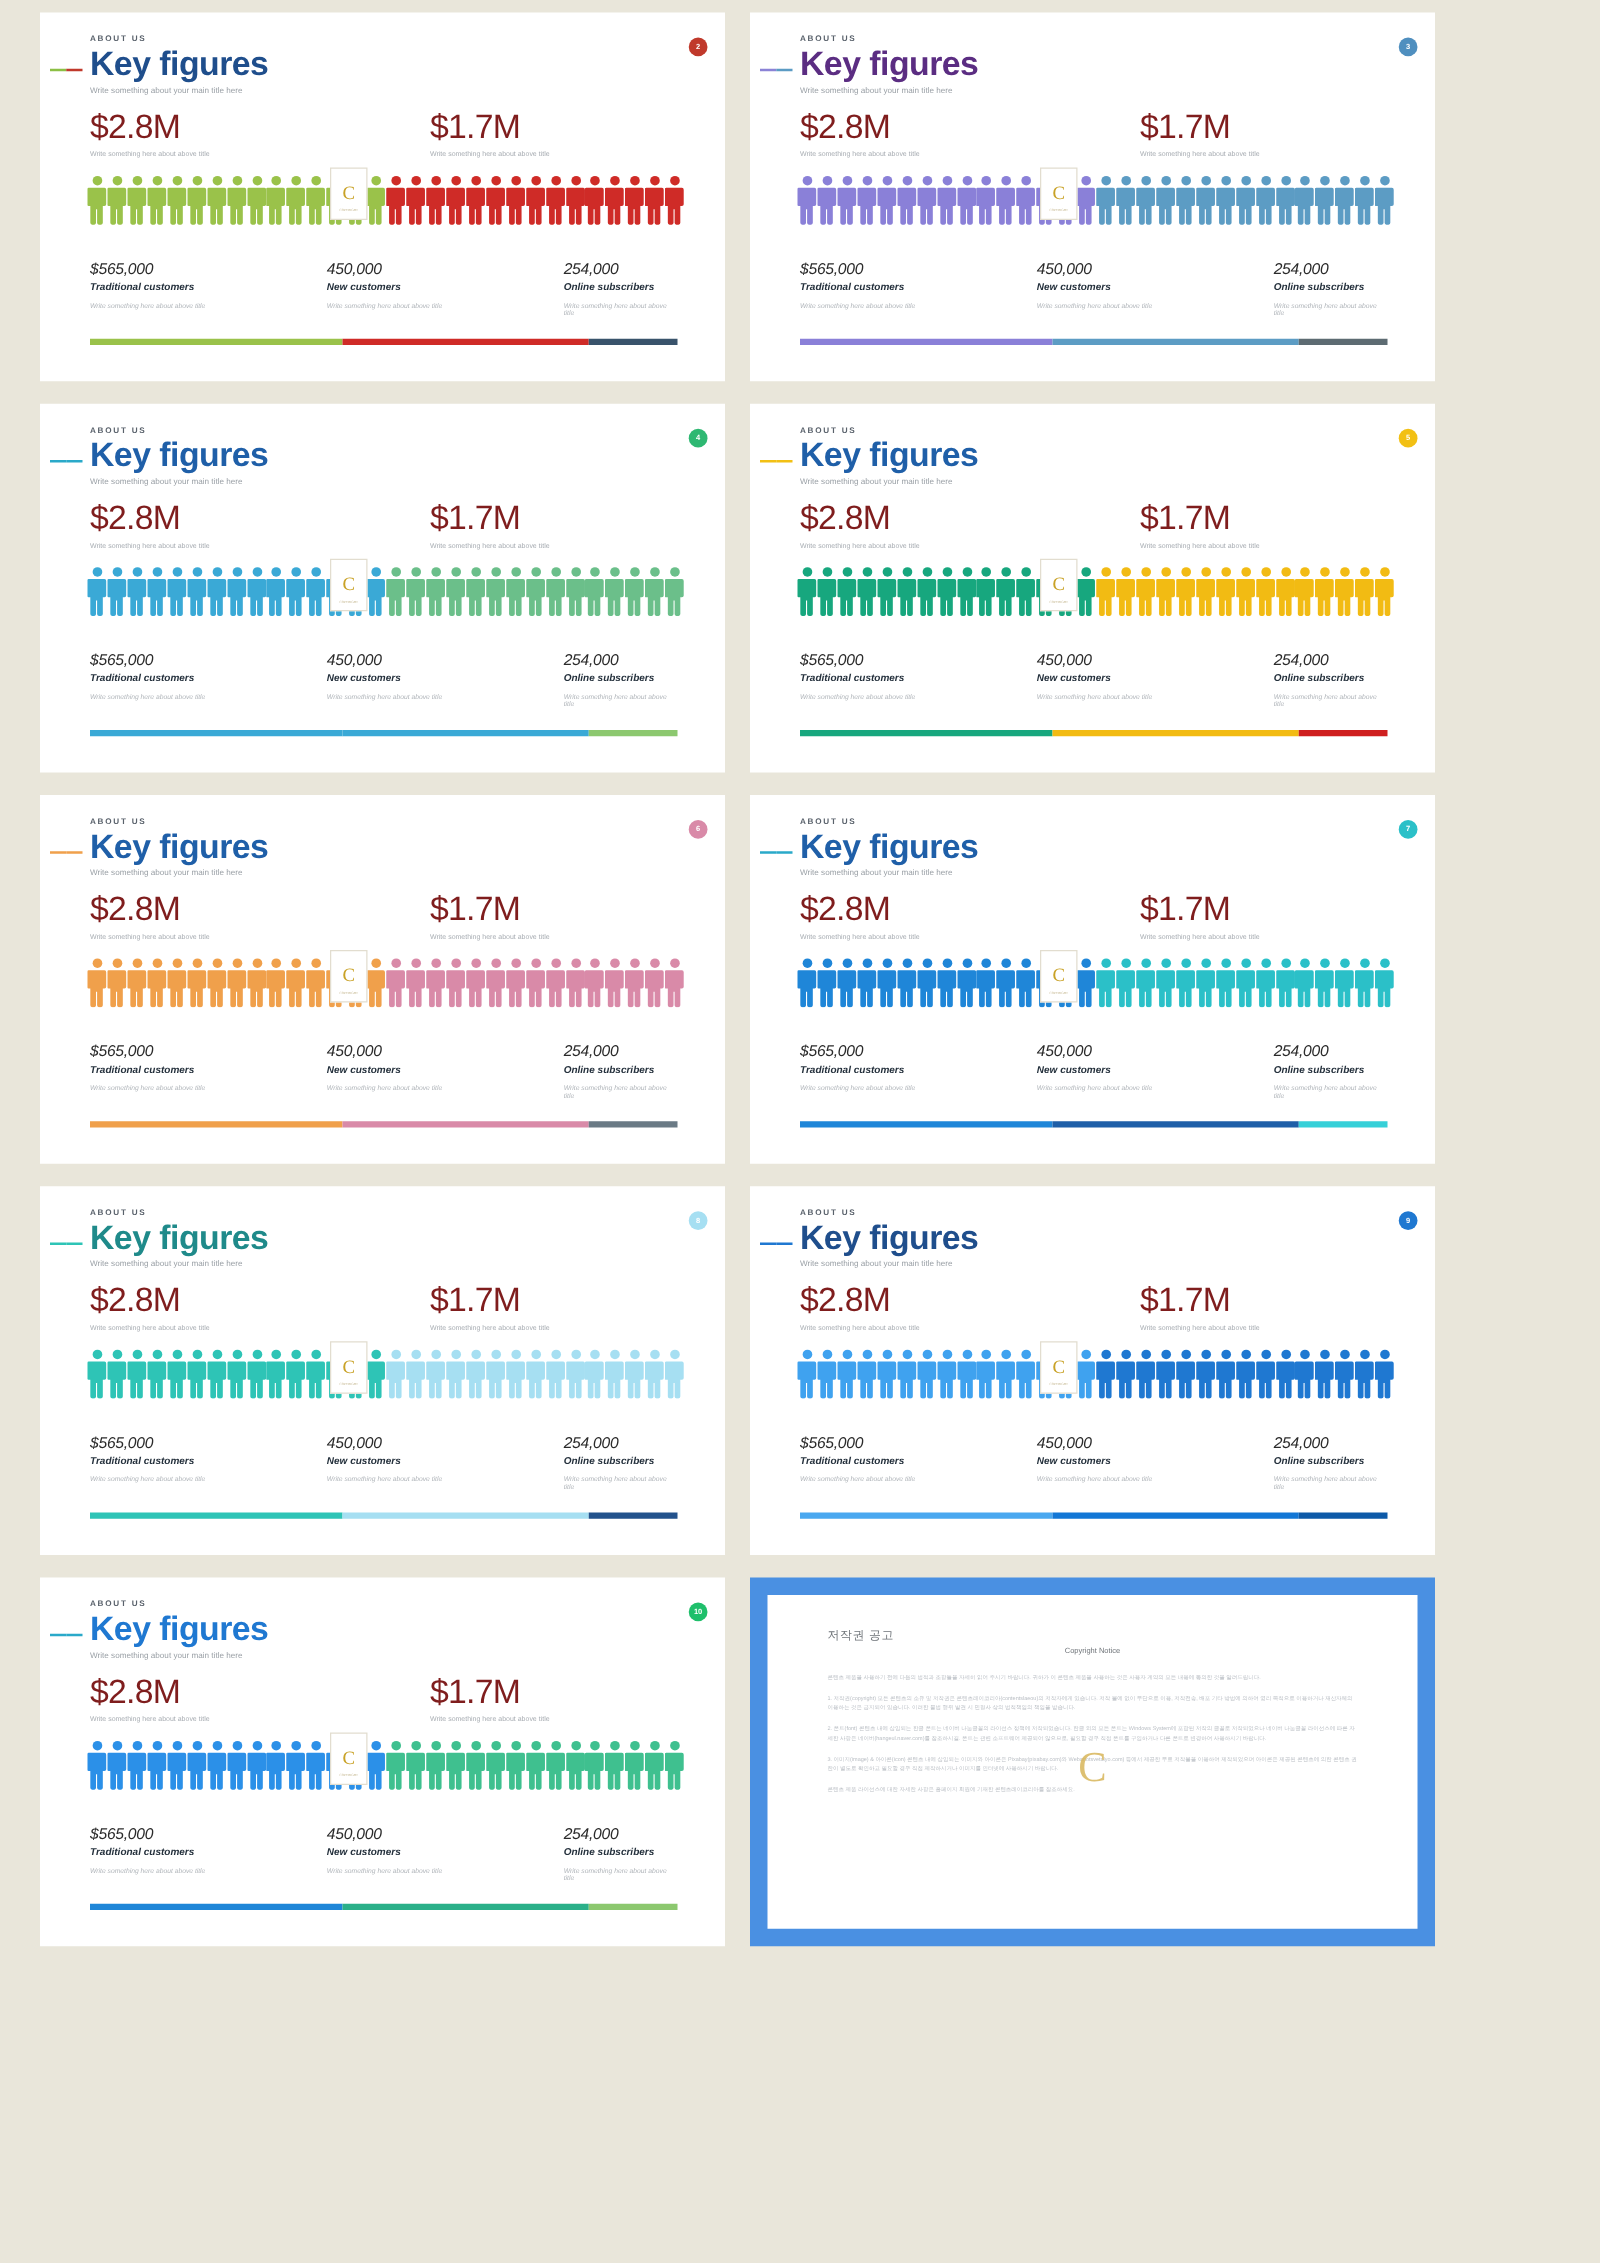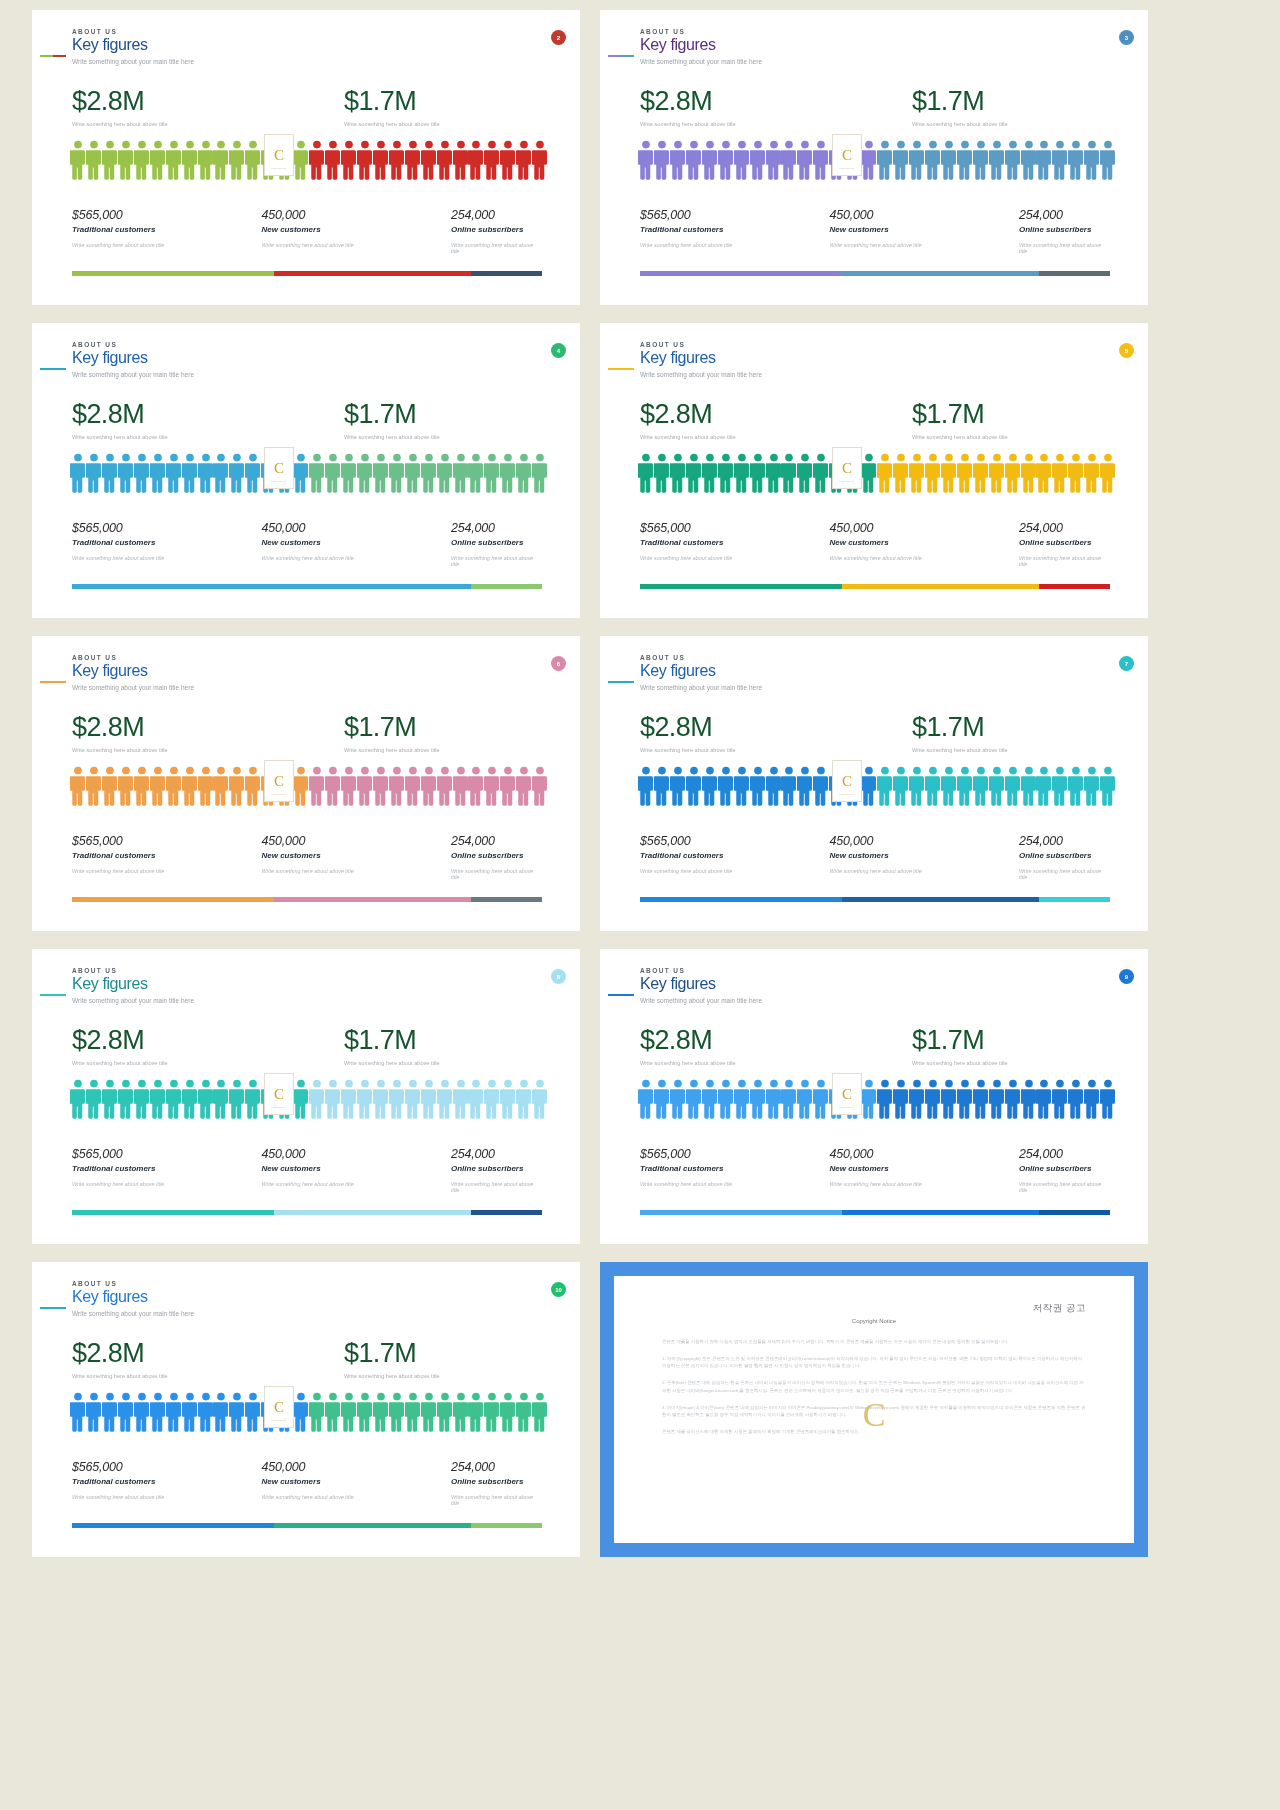--- a/index.html
+++ b/index.html
@@ -26,22 +26,22 @@
   
   .hdr { position: absolute; left: 40px; top: 18px; }
   .kicker {
     font-size: 6.5px;
     letter-spacing: 1.4px;
     font-weight: bold;
     color: #59616b;
     margin-bottom: 2px;
   }
   .title {
-    font-size: 16px;
-    font-weight: normal;
+    font-size: 27px;
+    font-weight: bold;
     letter-spacing: -0.4px;
     line-height: 1.05;
   }
   .subtitle {
     font-size: 6.5px;
     color: #9aa0a6;
     margin-top: 4px;
   }
   .rule {
     position: absolute;
@@ -65,21 +65,21 @@
     font-weight: bold;
   }
   
   .bigrow { position: absolute; left: 40px; top: 78px; width: 470px; }
   .bigfig { position: absolute; }
   .bigfig.a { left: 0; }
   .bigfig.b { left: 272px; }
   .bignum {
     font-size: 27px;
     font-weight: 300;
-    color: #14532d;
+    color: #7f1d1d;
     letter-spacing: -0.6px;
     line-height: 1;
   }
   .bigcap {
     font-size: 5.6px;
     color: #a8adb3;
     margin-top: 6px;
   }
   
   .people {
@@ -136,21 +136,21 @@
   .bar .track { flex: 1 1 auto; height: 1px; align-self: center; background: #9b9b9b; }
   
   .cslide { background: #4a90e2; padding: 14px; }
   .cinner {
     background: #fff;
     width: 100%;
     height: 100%;
     position: relative;
     padding: 26px 48px;
   }
-  .ctitle { text-align: right; font-size: 9.5px; color: #6f7479; letter-spacing: .5px; }
+  .ctitle { text-align: left; font-size: 9.5px; color: #6f7479; letter-spacing: .5px; }
   .csub { text-align: center; font-size: 6px; color: #6f7479; margin-top: 3px; }
   .cbody { margin-top: 14px; }
   .cpara { font-size: 4.4px; line-height: 1.75; color: #b9bec4; margin-bottom: 9px; }
   .cmark {
     position: absolute;
     left: 50%;
     top: 52%;
     transform: translate(-50%,-50%);
     font-family: "Liberation Serif", serif;
     font-size: 34px;

